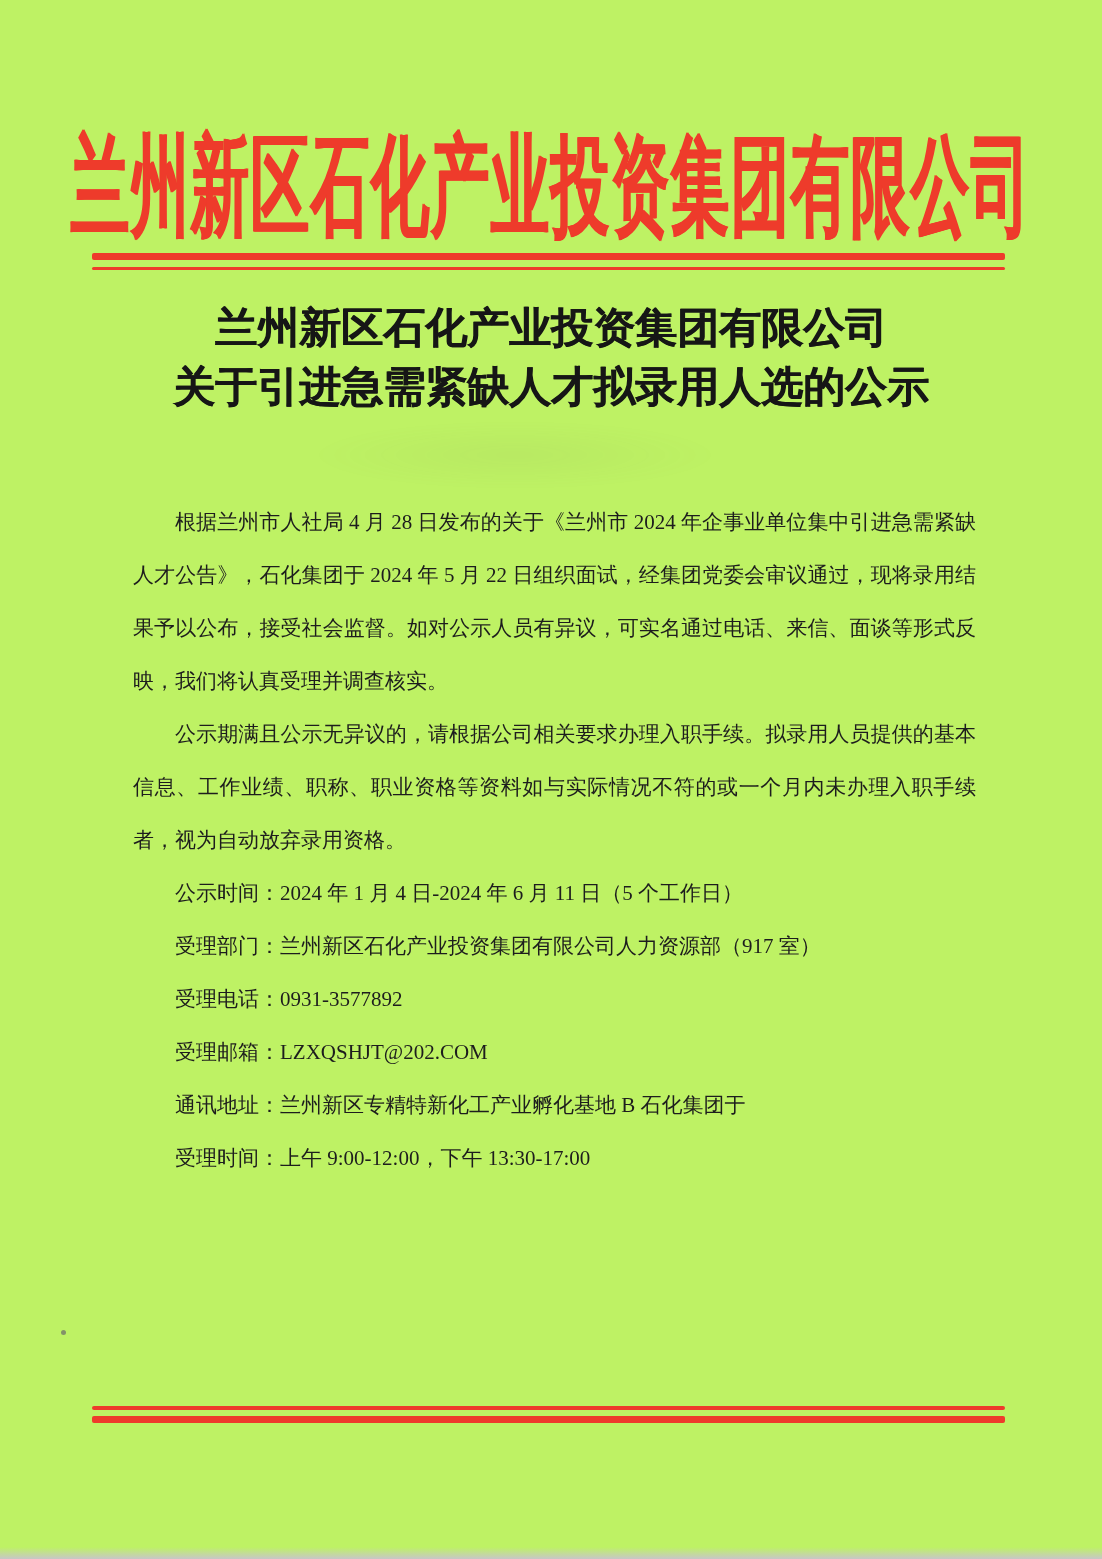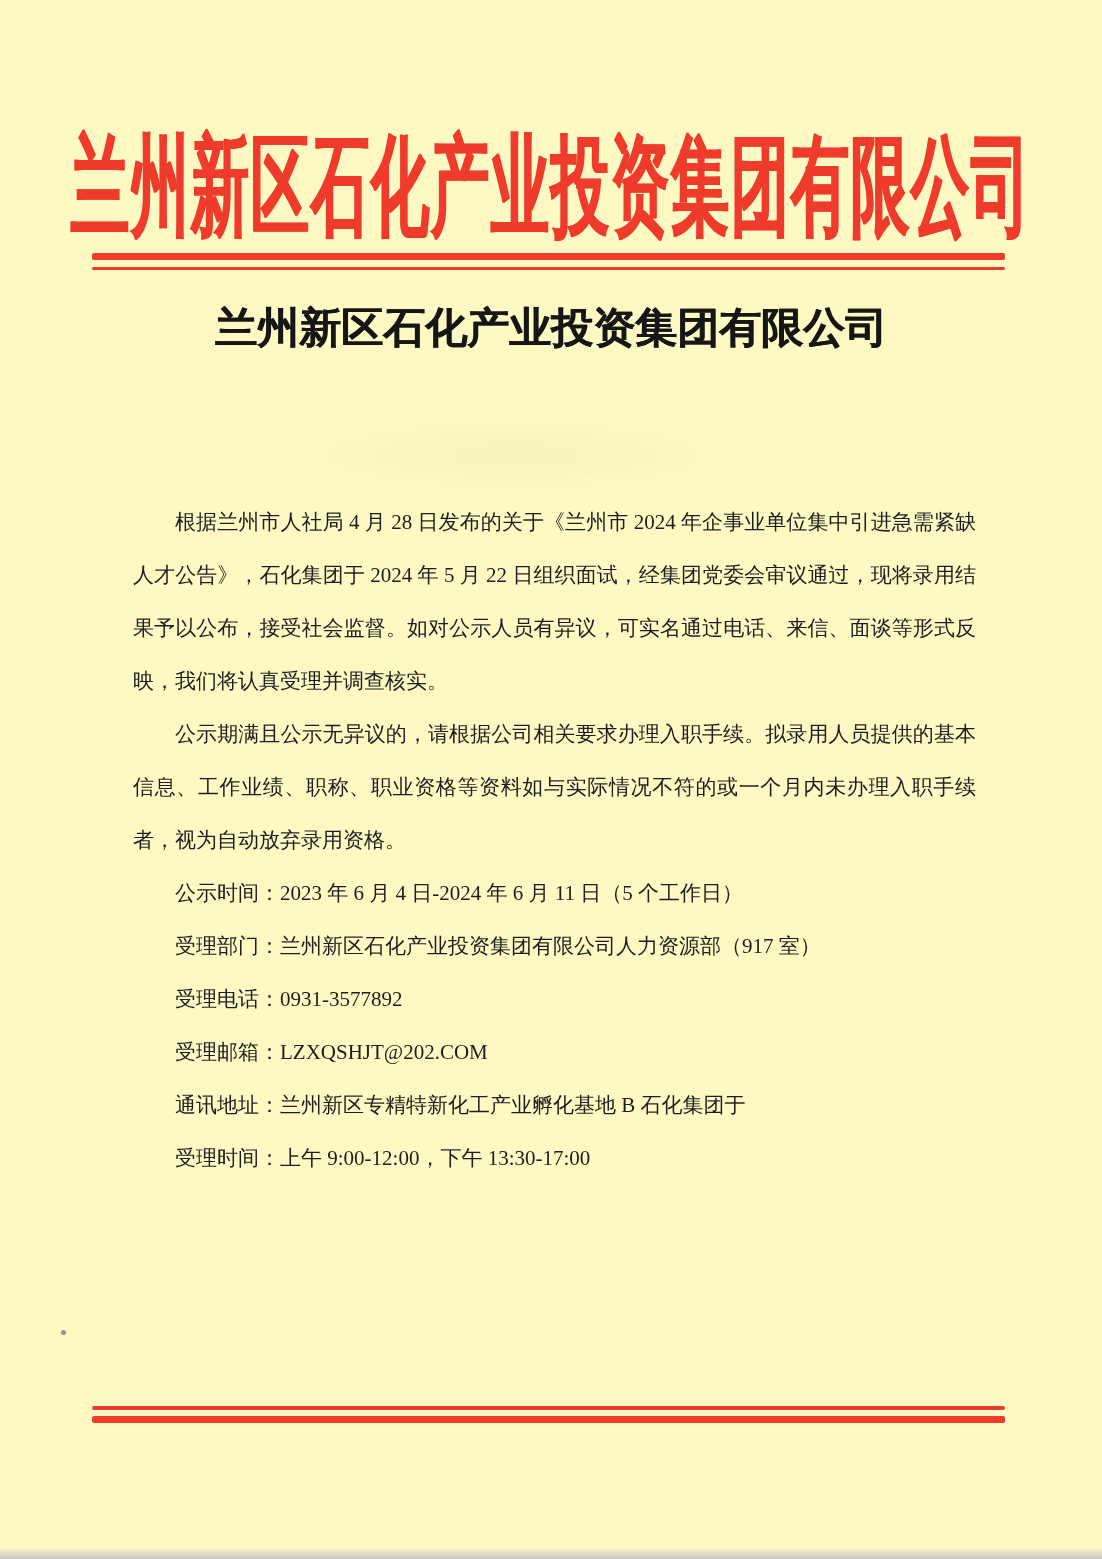--- a/index.html
+++ b/index.html
@@ -1,20 +1,20 @@
 <!DOCTYPE html>
 <html><head>
 <meta charset="utf-8">
 <style>
   html, body { margin: 0; padding: 0; background: #ffffff; }
   .page {
     position: relative;
     width: 1102px;
     height: 1559px;
-    background: #fef9c3;
+    background: #bef264;
     overflow: hidden;
     font-family: "Liberation Serif", "DejaVu Serif", serif;
   }
   
   .letterhead {
     position: absolute;
     top: 133px;
     left: 0;
     width: 100%;
     text-align: center;
@@ -106,28 +106,29 @@
 
 <div class="page">
 
   <div class="letterhead">兰州新区石化产业投资集团有限公司</div>
 
   <div class="rule rule-top-thick"></div>
   <div class="rule rule-top-thin"></div>
 
   <h1 class="doc-title">
     <span>兰州新区石化产业投资集团有限公司</span>
+    <span>关于引进急需紧缺人才拟录用人选的公示</span>
   </h1>
 
   <div class="ghost-smudge"></div>
 
   <div class="body-text">
     <p>根据兰州市人社局 4 月 28 日发布的关于《兰州市 2024 年企事业单位集中引进急需紧缺人才公告》，石化集团于 2024 年 5 月 22 日组织面试，经集团党委会审议通过，现将录用结果予以公布，接受社会监督。如对公示人员有异议，可实名通过电话、来信、面谈等形式反映，我们将认真受理并调查核实。</p>
     <p>公示期满且公示无异议的，请根据公司相关要求办理入职手续。拟录用人员提供的基本信息、工作业绩、职称、职业资格等资料如与实际情况不符的或一个月内未办理入职手续者，视为自动放弃录用资格。</p>
-    <p>公示时间：2023 年 6 月 4 日-2024 年 6 月 11 日（5 个工作日）</p>
+    <p>公示时间：2024 年 1 月 4 日-2024 年 6 月 11 日（5 个工作日）</p>
     <p>受理部门：兰州新区石化产业投资集团有限公司人力资源部（917 室）</p>
     <p>受理电话：0931-3577892</p>
     <p>受理邮箱：LZXQSHJT@202.COM</p>
     <p>通讯地址：兰州新区专精特新化工产业孵化基地 B 石化集团于</p>
     <p>受理时间：上午 9:00-12:00，下午 13:30-17:00</p>
   </div>
 
   <div class="speck"></div>
 
   <div class="rule rule-bottom-thin"></div>

